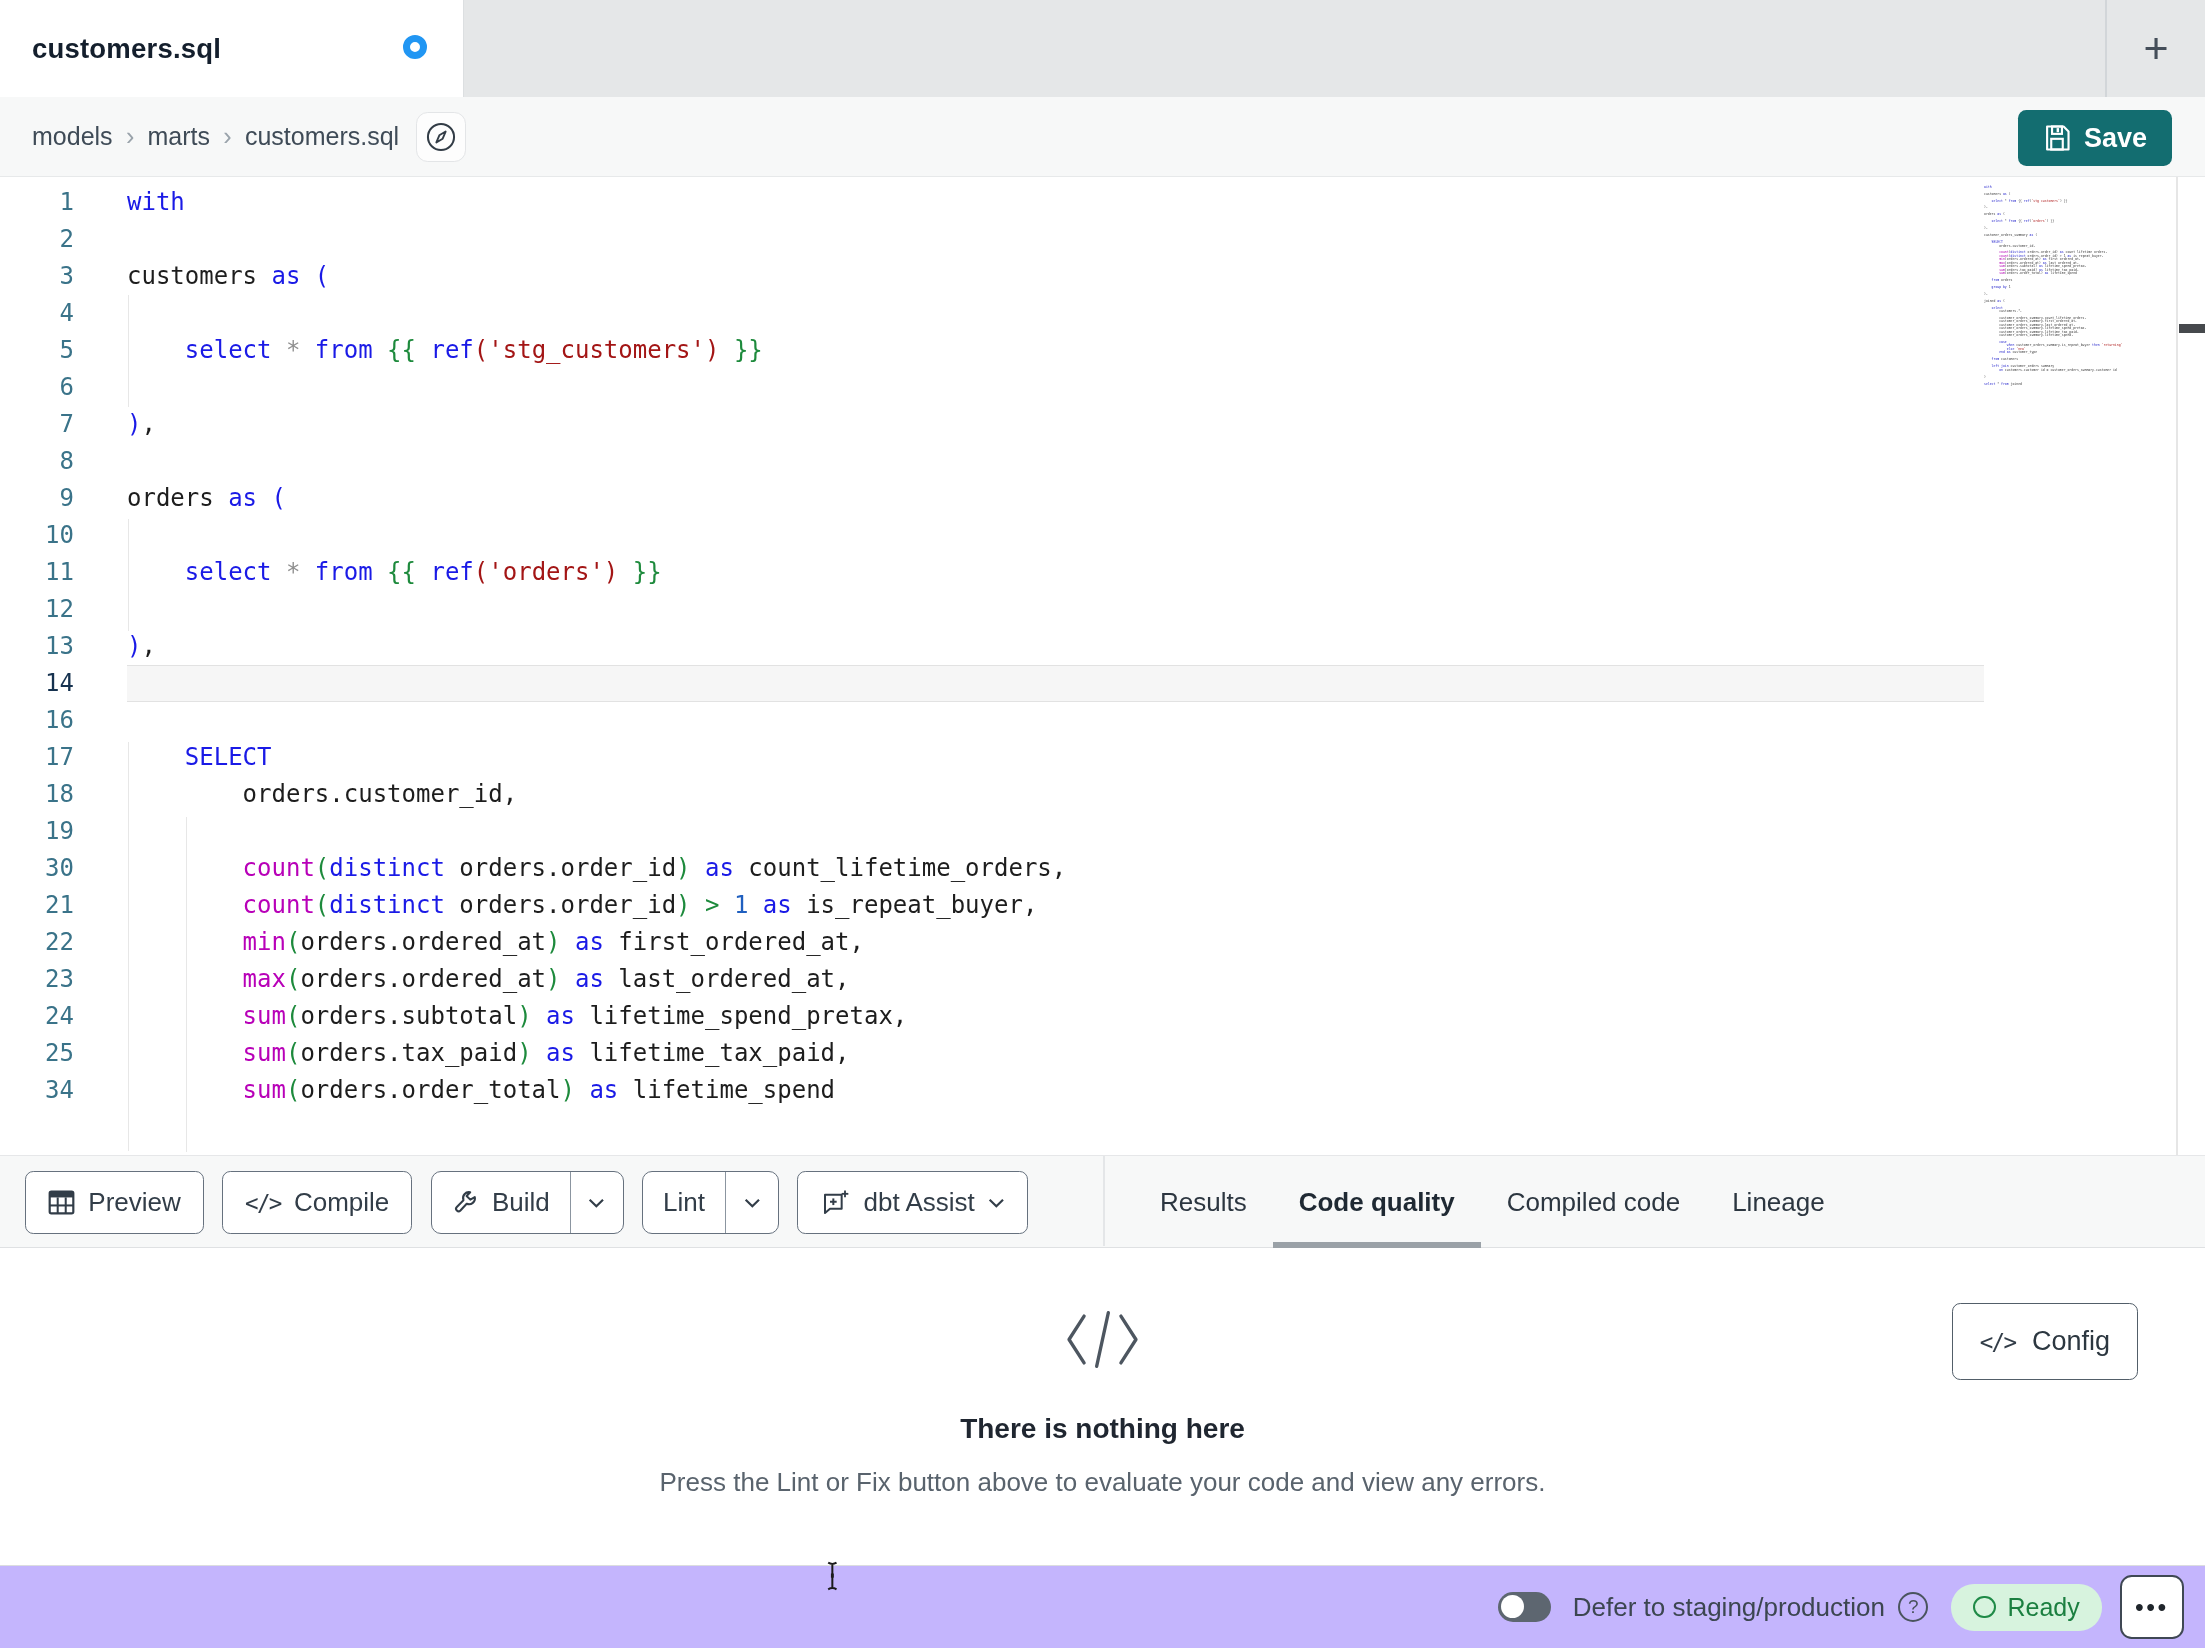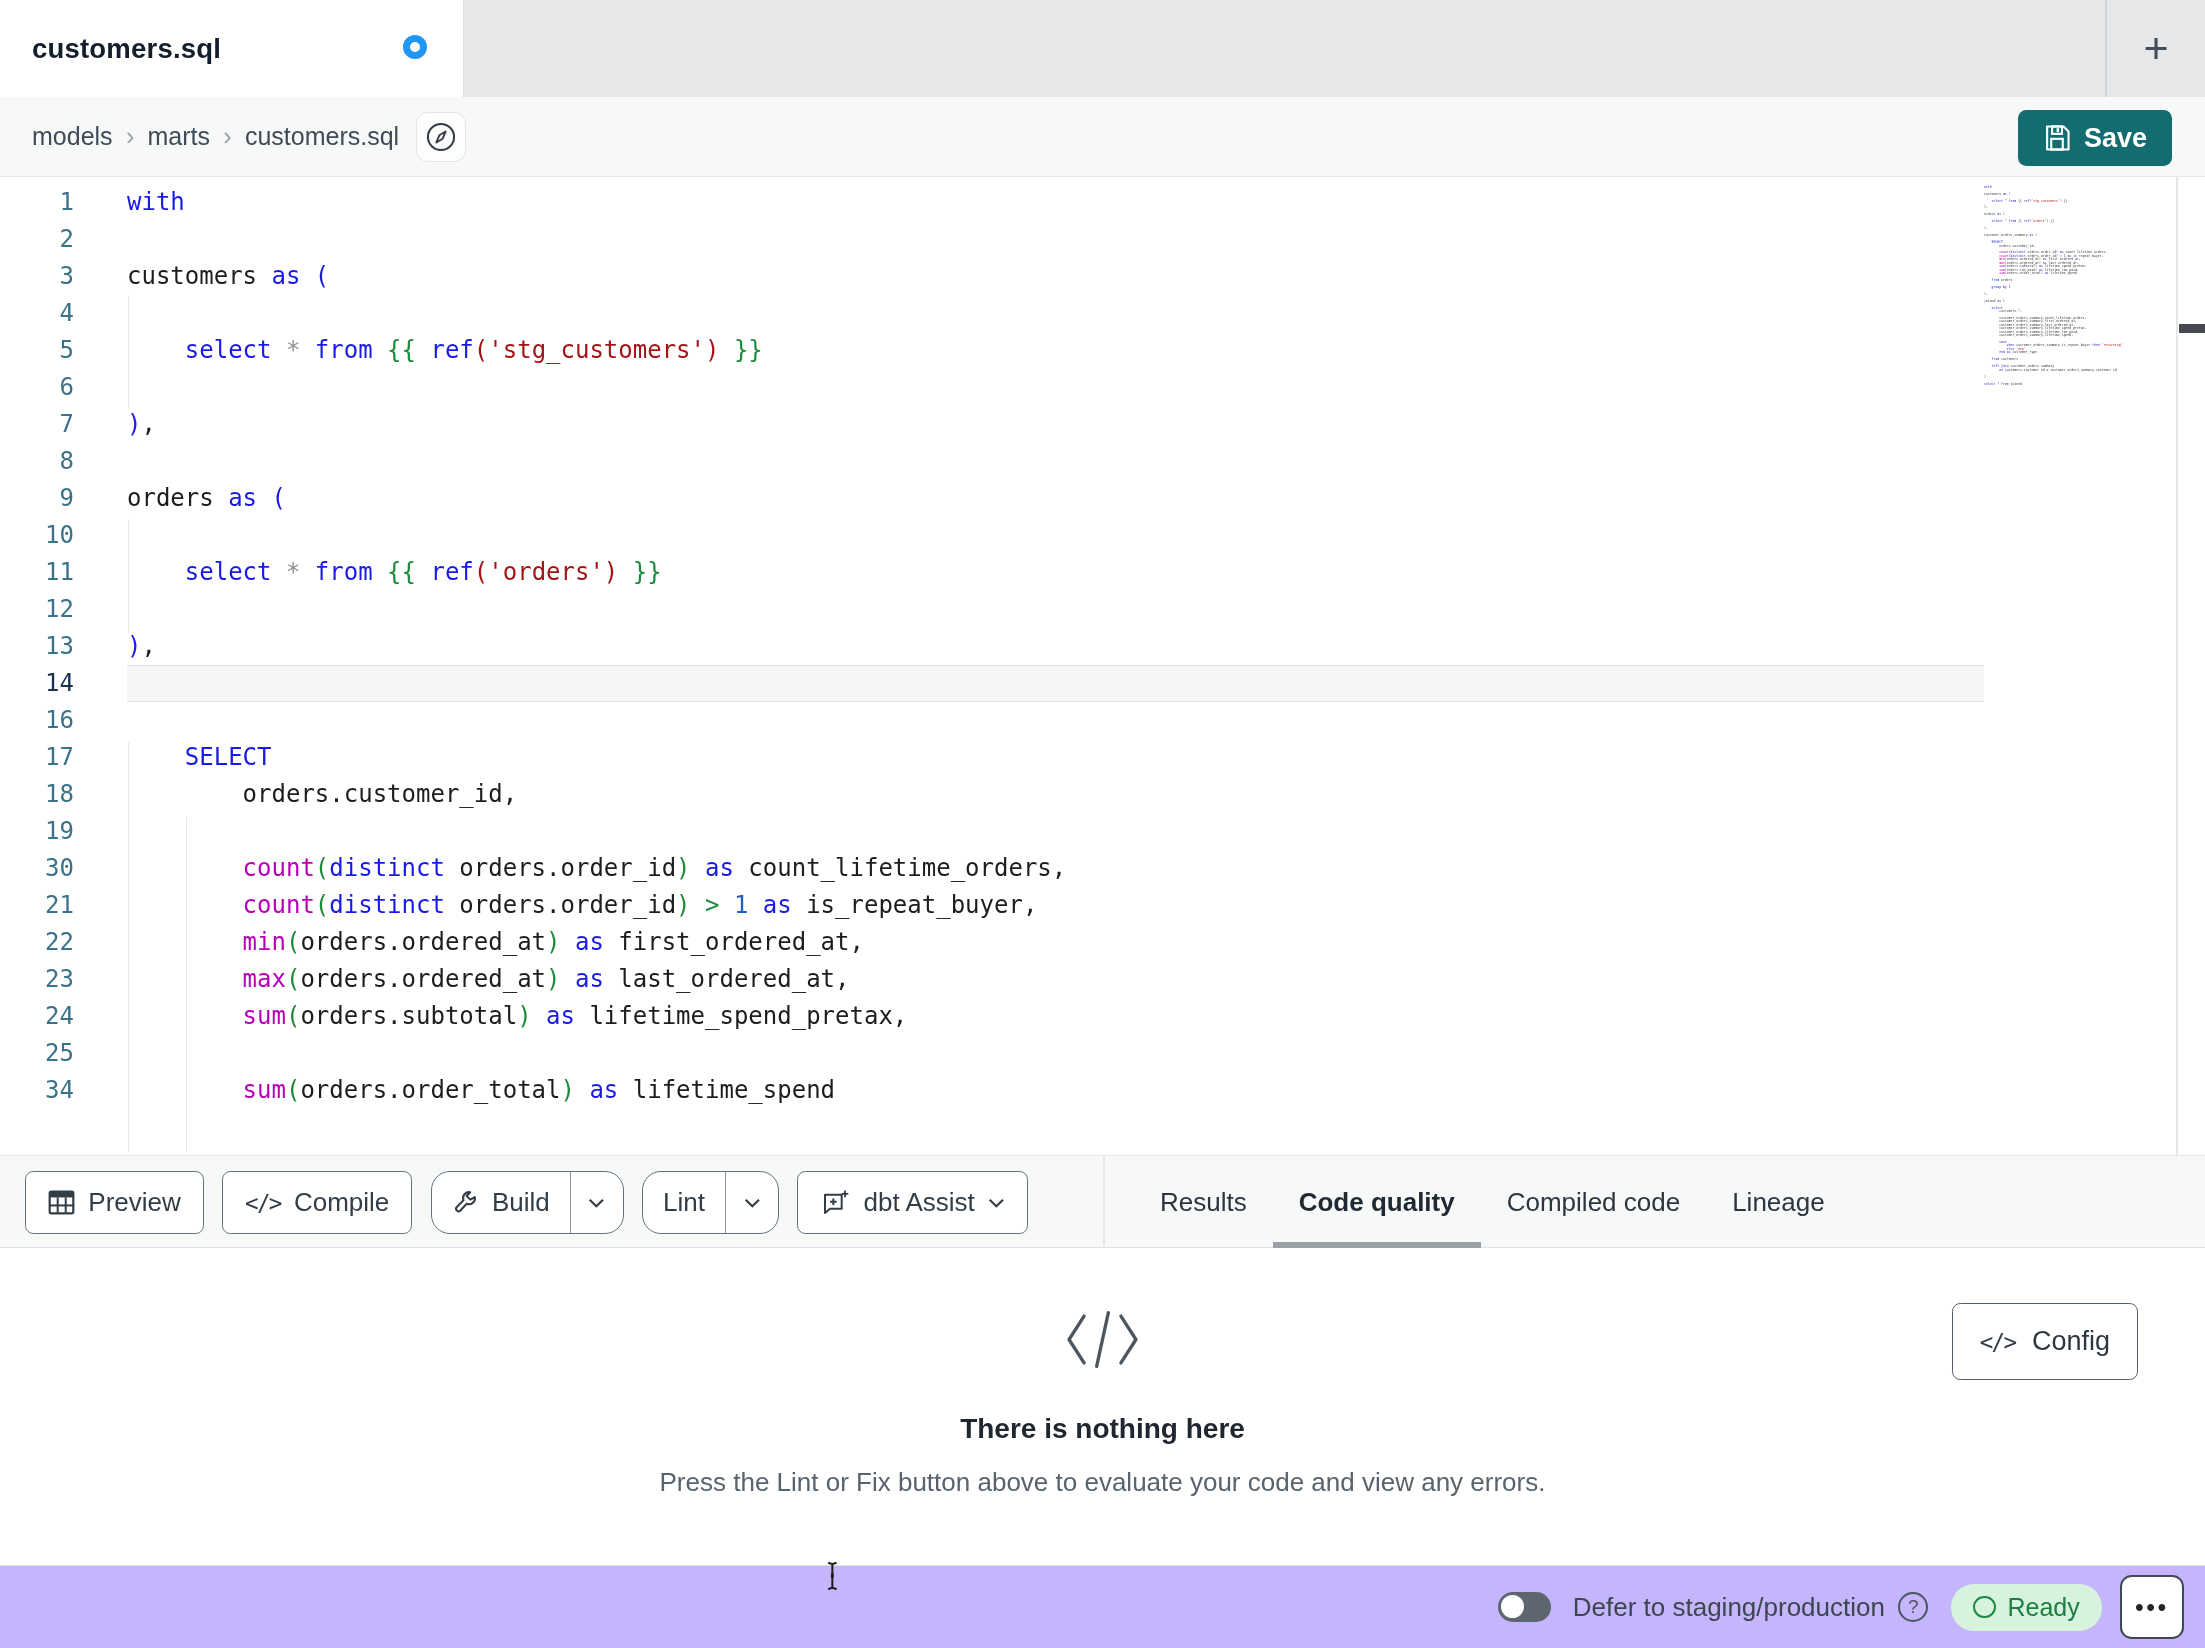--- a/index.html
+++ b/index.html
@@ -30,21 +30,21 @@
   .guide{position:absolute;width:1.3px;background:#e7e7e7;z-index:0;}
   .minimap{position:absolute;left:1984px;top:8.3px;width:192px;height:959px;overflow:hidden;}
   .minimap pre{margin:0;font-family:"DejaVu Sans Mono",monospace;font-size:10.5px;line-height:11.5px;color:#3a3a3a;transform:scale(0.3);transform-origin:0 0;width:634px;}
   .mk{color:#2424cc;font-style:normal;} .ms{color:#b02020;font-style:normal;} .mf{color:#b400b4;font-style:normal;}
   .mmdiv{position:absolute;left:2176px;top:0;width:1.7px;height:978px;background:#e6e6e6;}
   .sbthumb{position:absolute;left:2179px;top:147px;width:27px;height:9.2px;background:#46494d;}
   
   .toolbar{position:absolute;left:0;top:1155px;width:2205px;height:93px;background:#f7f8f8;border-top:1.7px solid #e6e7e9;border-bottom:1.7px solid #dfe1e3;box-sizing:border-box;}
   .btnrow{position:absolute;left:25px;top:15px;display:flex;gap:18.3px;align-items:center;}
   .tbtn{height:63px;background:#fff;border:1.7px solid #66717e;border-radius:8.3px;display:flex;align-items:center;gap:13.3px;padding:0 22px;font-size:26px;color:#323d48;cursor:pointer;box-sizing:border-box;font-family:"Liberation Sans",sans-serif;}
-  .split{display:flex;height:63px;border:1.7px solid #66717e;border-radius:19px;background:#fff;box-sizing:border-box;overflow:hidden;}
+  .split{display:flex;height:63px;border:1.7px solid #66717e;border-radius:10px;background:#fff;box-sizing:border-box;overflow:hidden;}
   .split .main{display:flex;align-items:center;gap:13.3px;padding:0 20px;font-size:26px;color:#323d48;cursor:pointer;border-right:1.7px solid #8b95a0;}
   .split .dd{width:52px;display:flex;align-items:center;justify-content:center;cursor:pointer;}
   .codeglyph{font-family:"DejaVu Sans Mono",monospace;font-size:22.5px;color:#323d48;letter-spacing:-1.7px;}
   .tools-div{position:absolute;left:1103px;top:0;width:1.7px;height:90px;background:#e4e6e8;}
   .ptabs{position:absolute;left:1134px;top:0;height:92px;display:flex;align-items:center;}
   .ptab{position:relative;height:92px;display:flex;align-items:center;padding:0 26px;font-size:26px;color:#2c3640;cursor:pointer;}
   .ptab.active{font-weight:700;color:#1f2933;}
   .ptab.active::after{content:"";position:absolute;left:0;right:0;bottom:0;height:5.8px;background:#9aa1a7;}
   
   .results{position:absolute;left:0;top:1248px;width:2205px;height:317px;background:#fff;}
@@ -197,20 +197,21 @@
         <div class="crow">
           <span class="ln">23</span>
           <span class="ctext"><span class="tk-id">        </span><span class="tk-fn">max</span><span class="tk-g">(</span><span class="tk-id">orders.ordered_at</span><span class="tk-g">)</span><span class="tk-id"> </span><span class="tk-kw">as</span><span class="tk-id"> last_ordered_at,</span></span>
         </div>
         <div class="crow">
           <span class="ln">24</span>
           <span class="ctext"><span class="tk-id">        </span><span class="tk-fn">sum</span><span class="tk-g">(</span><span class="tk-id">orders.subtotal</span><span class="tk-g">)</span><span class="tk-id"> </span><span class="tk-kw">as</span><span class="tk-id"> lifetime_spend_pretax,</span></span>
         </div>
         <div class="crow">
           <span class="ln">25</span>
+          <span class="ctext"><span class="tk-id">        </span><span class="tk-fn">sum</span><span class="tk-g">(</span><span class="tk-id">orders.tax_paid</span><span class="tk-g">)</span><span class="tk-id"> </span><span class="tk-kw">as</span><span class="tk-id"> lifetime_tax_paid,</span></span>
         </div>
         <div class="crow">
           <span class="ln">34</span>
           <span class="ctext"><span class="tk-id">        </span><span class="tk-fn">sum</span><span class="tk-g">(</span><span class="tk-id">orders.order_total</span><span class="tk-g">)</span><span class="tk-id"> </span><span class="tk-kw">as</span><span class="tk-id"> lifetime_spend</span></span>
         </div>
       </div>
     <div class="minimap">
         <pre id="mmpre"><i class="mk">with</i>
 
 customers <i class="mk">as</i> (

